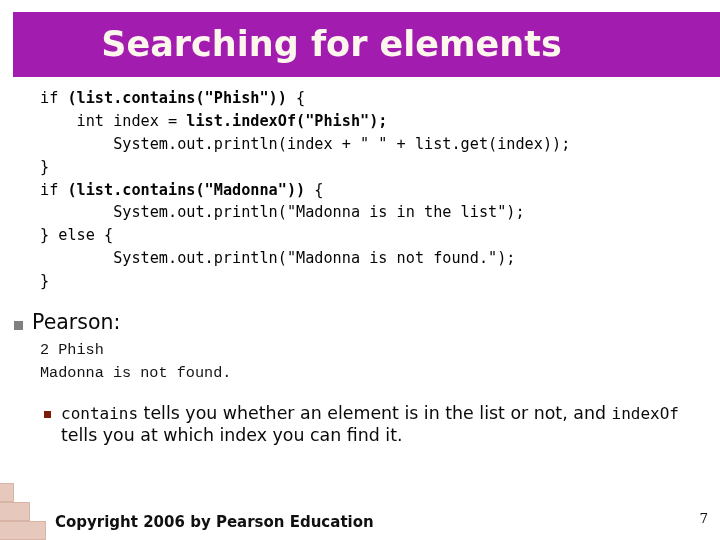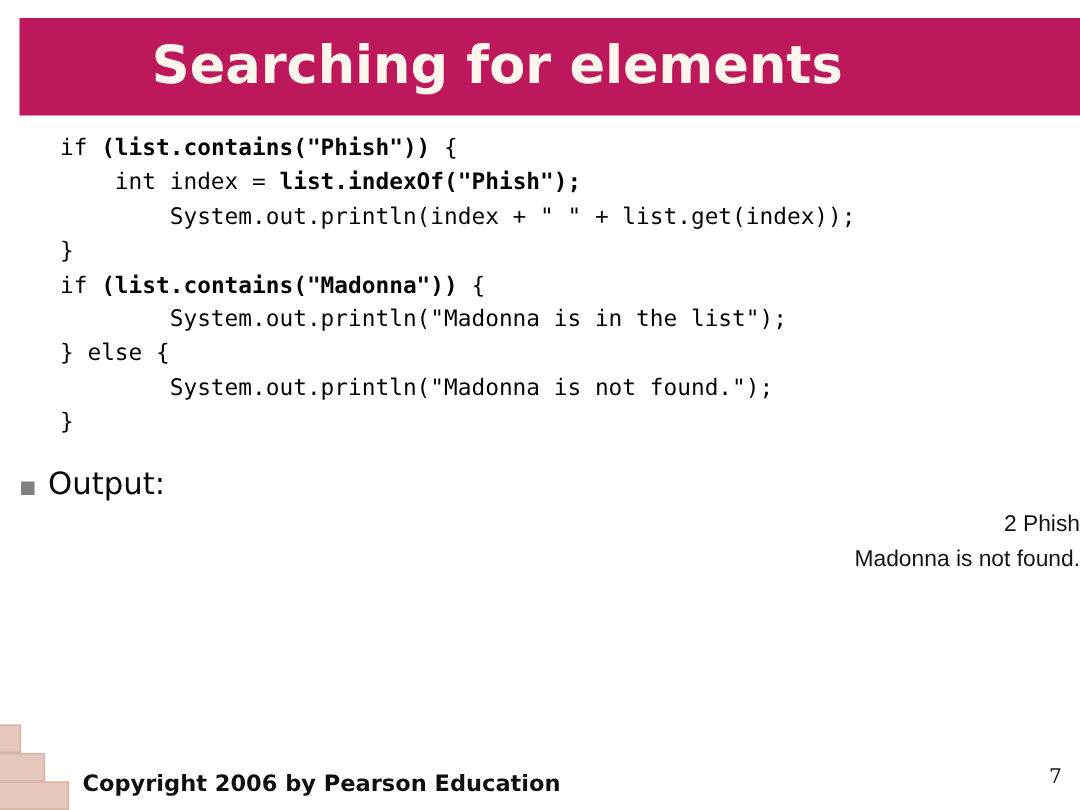--- a/index.html
+++ b/index.html
@@ -84,28 +84,27 @@
     padding-top: 7px;
     white-space: pre;
   }
   .code-block .b { font-weight: bold; }
 
   
   .output-section {
     padding-top: 17px;
   }
   .output-lines {
-    font-family: Liberation Sans, sans-serif;
+    font-family: Liberation Mono, monospace;
     font-size: 15.2px;
     line-height: 1.5;
     color: #141414;
     padding-left: 40px;
     padding-top: 5px;
     white-space: pre;
-    text-align: right;
   }
 
   
   .subbullet-row {
     display: flex;
     align-items: flex-start;
     padding-left: 44px;
     padding-top: 17px;
     padding-right: 16px;
   }
@@ -153,37 +152,41 @@
     right: 12px;
     bottom: 14px;
     font-family: "DejaVu Serif", serif;
     font-size: 13.5px;
     color: #101010;
   }
 </style>
 </head>
 <body>
 
-<div class="title-banner" style="background: #be185d;">
+<div class="title-banner" style="background: #a21caf;">
   <div class="title-text" style="color: rgb(253, 246, 236);">Searching for elements</div>
 </div>
 
 <div class="content">
 
 
   <div class="code-block"><div><span>if </span><span class="b">(list.contains("Phish")) </span><span>{</span></div><div><span>    int index = </span><span class="b">list.indexOf("Phish");</span></div><div><span>        System.out.println(index + " " + list.get(index));</span></div><div><span>}</span></div><div><span>if </span><span class="b">(list.contains("Madonna")) </span><span>{</span></div><div><span>        System.out.println("Madonna is in the list");</span></div><div><span>} else {</span></div><div><span>        System.out.println("Madonna is not found.");</span></div><div><span>}</span></div></div>
 
   <div class="output-section">
     <div class="bullet-row">
       <span class="bullet-marker"></span>
-      <span class="bullet-text">Output:</span>
+      <span class="bullet-text">Pearson:</span>
     </div>
     <div class="output-lines"><div>2 Phish</div><div>Madonna is not found.</div></div>
   </div>
 
+  <div class="subbullet-row">
+    <span class="bullet-marker sub" style="background: rgb(123, 28, 6);"></span>
+    <span class="subbullet-text"><span class="mono">contains</span><span> tells you whether an element is in the list or not, and </span><span class="mono">indexOf</span><span> tells you at which index you can find it.</span></span>
+  </div>
 
 </div>
 
 <div class="footer-steps">
   <div class="step step-1"></div>
   <div class="step step-2"></div>
   <div class="step step-3"></div>
 </div>
 <div class="footer-copyright">Copyright 2006 by Pearson Education</div>
 <div class="footer-pagenum">7</div>

